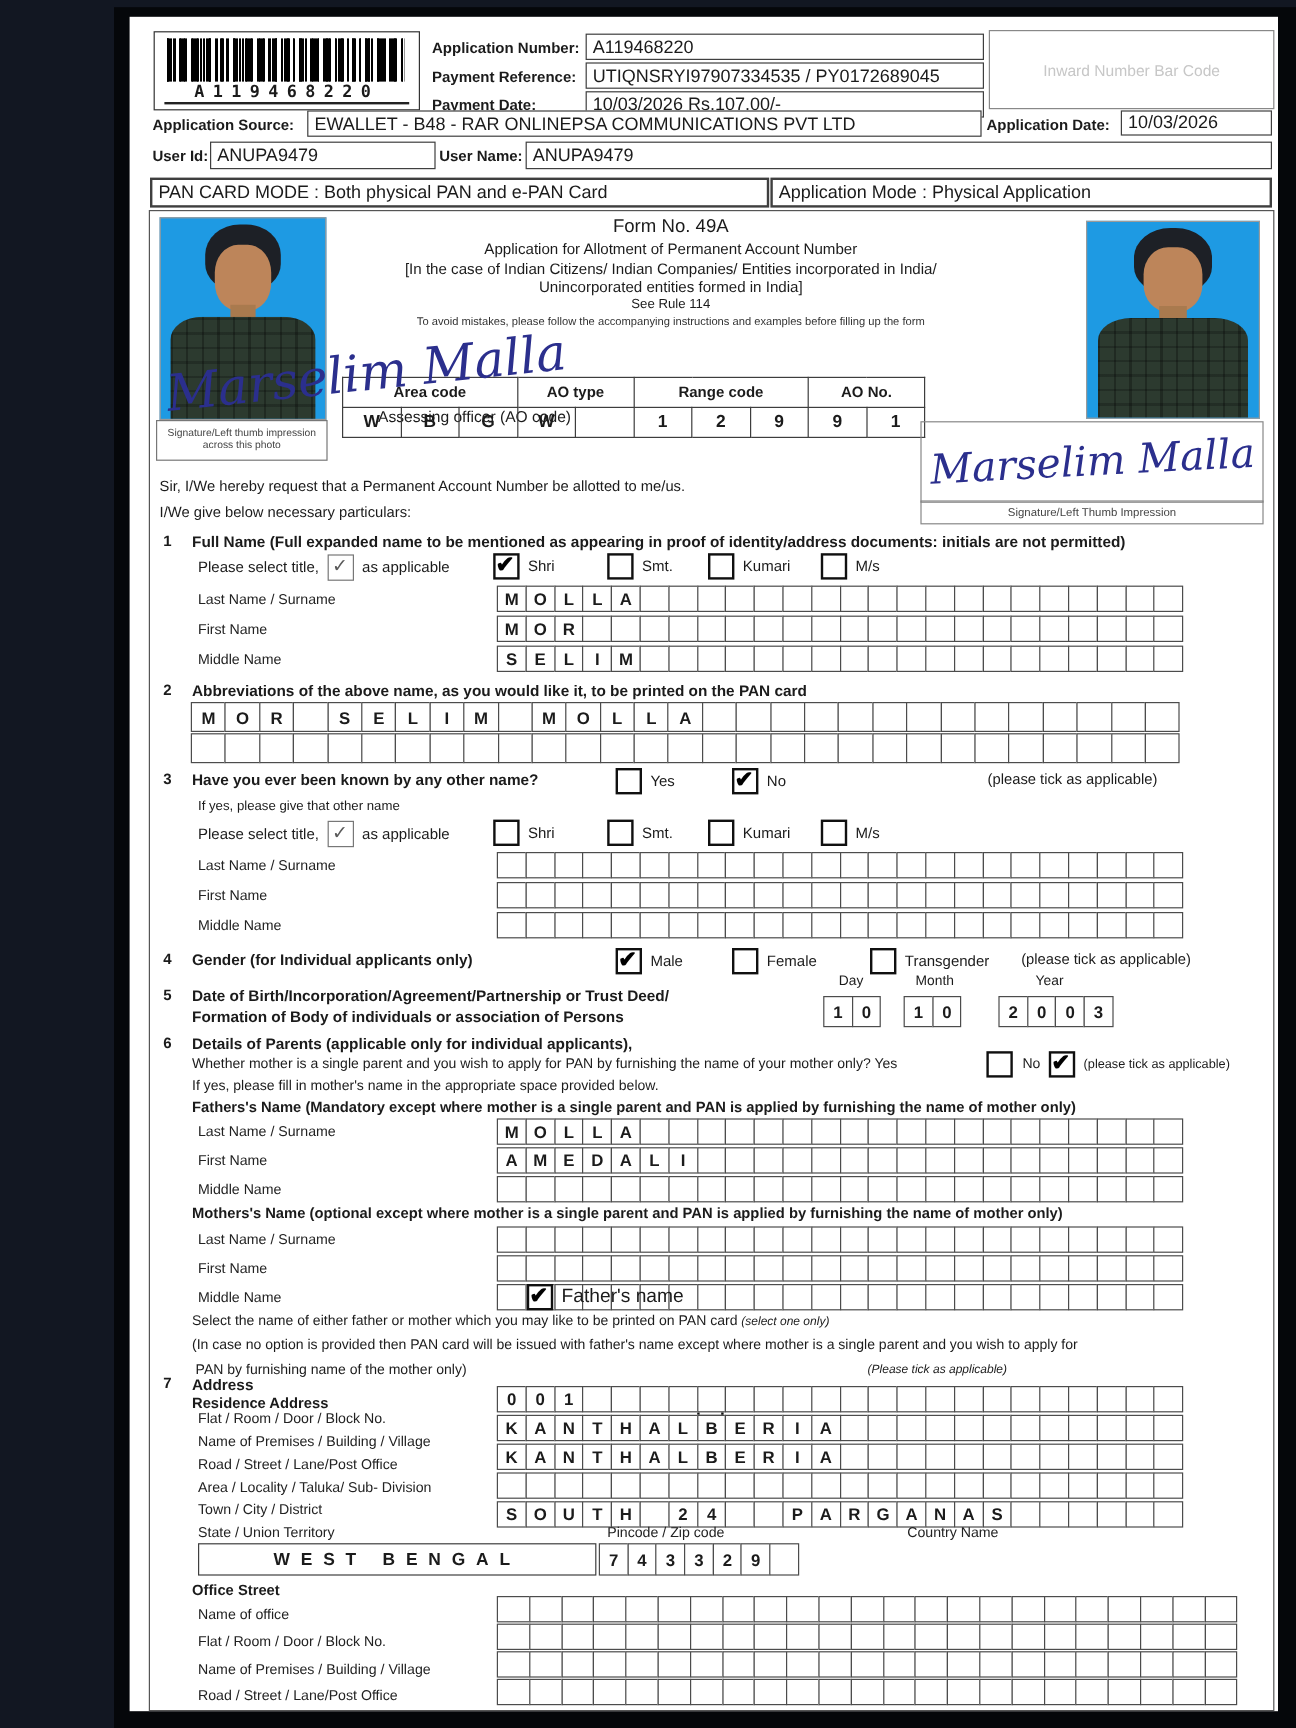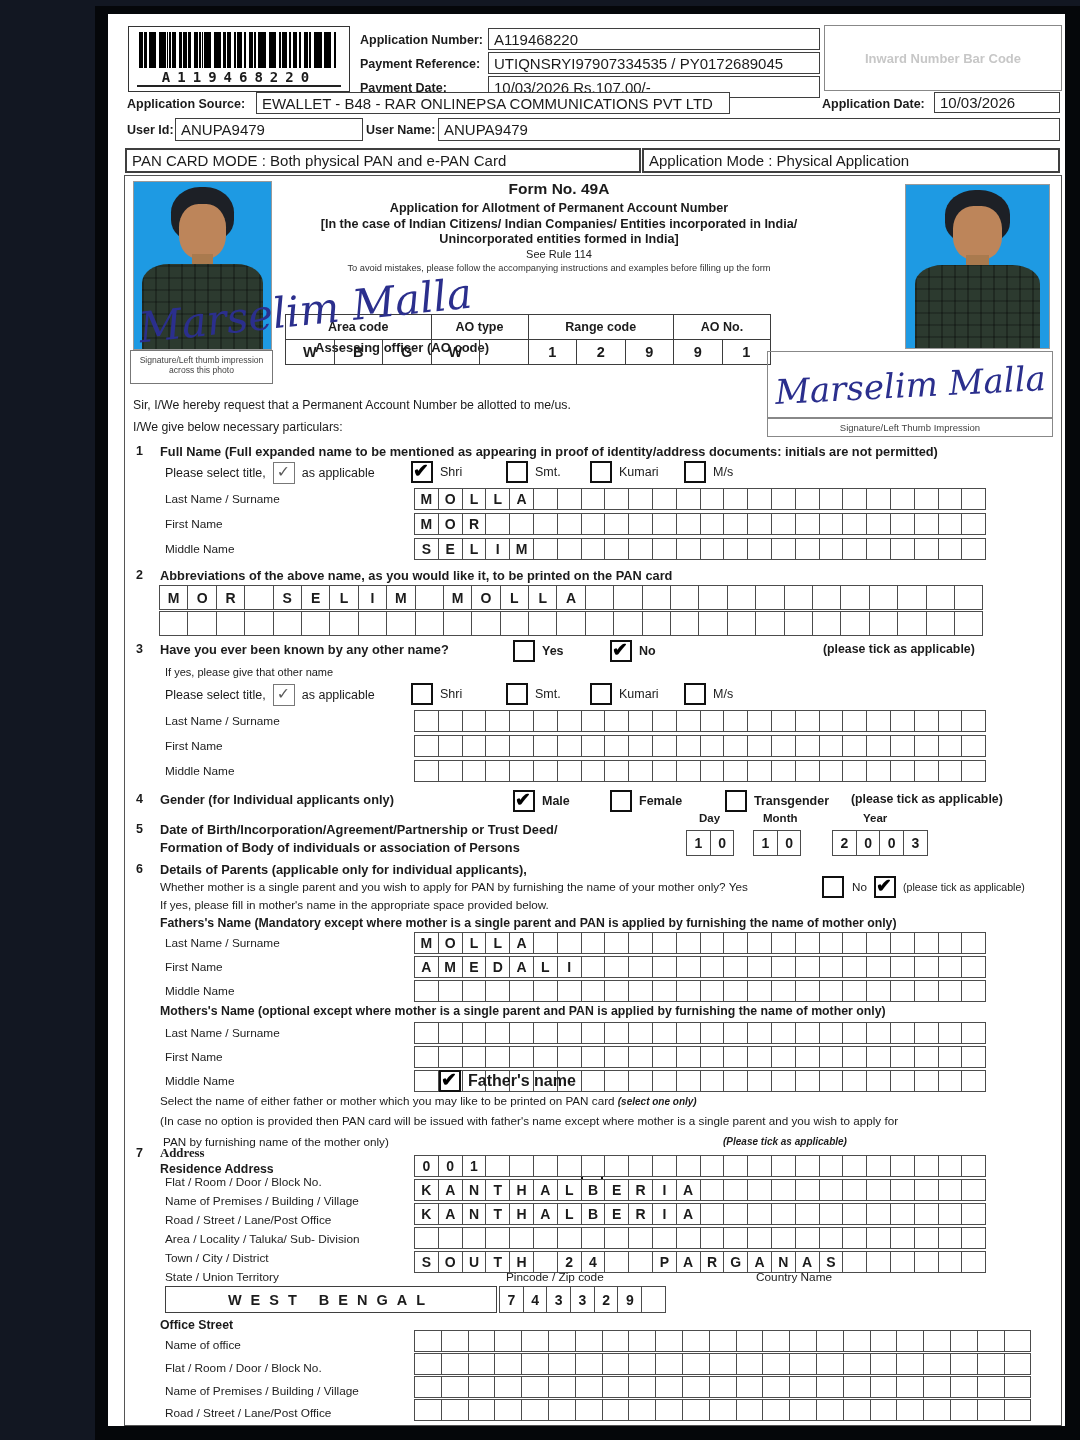--- a/index.html
+++ b/index.html
@@ -1,20 +1,20 @@
 <!DOCTYPE html>
 <html><head>
 <meta charset="utf-8">
 <style>
   html,body{margin:0;padding:0;background:#121722;width:1080px;height:1440px;overflow:hidden;
     font-family:"Liberation Sans",sans-serif;color:#1b1b1b;}
   #frame{position:absolute;left:95px;top:6px;width:985px;height:1434px;background:#05070a;}
   #page{position:absolute;left:108px;top:14px;width:957px;height:1412px;background:#ffffff;overflow:hidden;}
   .abs{position:absolute;}
-  .b{font-weight:bold;}
+  .b{font-weight:normal;}
   .box{position:absolute;border:1.6px solid #3f3f3f;background:#fff;display:flex;align-items:center;padding:0 5px;box-sizing:border-box;font-size:15px;}
   .lbl{position:absolute;font-weight:bold;font-size:12.5px;white-space:nowrap;}
   .nw{white-space:nowrap;}
   
   .grid{position:absolute;display:flex;--cw:24.8px;--ch:22px;}
   .grid .cell{width:var(--cw);height:var(--ch);margin-left:-1px;border:1.2px solid #4c4c4c;background:#fff;
     display:flex;align-items:center;justify-content:center;font-weight:bold;font-size:14px;flex:none;box-sizing:border-box;}
   .g29{--cw:29.4px;--ch:25px;}
   .g23{--cw:27.8px;}
   .g7{--cw:24.7px;--ch:26px;}
@@ -66,21 +66,21 @@
   <div class="box nw" style="left:380px;top:38px;width:332px;height:22px;overflow:hidden;">UTIQNSRYI97907334535 / PY0172689045</div>
 
   <div class="lbl" style="left:252px;top:67px;">Payment Date:</div>
   <div class="box" style="left:380px;top:62px;width:332px;height:22px;">10/03/2026  Rs.107.00/-</div>
 
   <div class="abs" style="left:716px;top:11px;width:236px;height:64px;border:1.4px solid #888;display:flex;align-items:center;justify-content:center;">
     <span class="gray b" style="font-size:13px;">Inward Number Bar Code</span>
   </div>
 
   <div class="lbl" style="left:19px;top:83px;">Application Source:</div>
-  <div class="box" style="left:148px;top:78px;width:474px;height:22px;">EWALLET - B48 - RAR ONLINEPSA COMMUNICATIONS PVT LTD</div>
+  <div class="box" style="left:148px;top:78px;width:562px;height:22px;">EWALLET - B48 - RAR ONLINEPSA COMMUNICATIONS PVT LTD</div>
   <div class="lbl" style="left:714px;top:83px;">Application Date:</div>
   <div class="box" style="left:826px;top:78px;width:126px;height:21px;">10/03/2026</div>
 
   <div class="lbl" style="left:19px;top:109px;">User Id:</div>
   <div class="box" style="left:67px;top:104px;width:188px;height:23px;">ANUPA9479</div>
   <div class="lbl" style="left:258px;top:109px;">User Name:</div>
   <div class="box" style="left:330px;top:104px;width:622px;height:23px;">ANUPA9479</div>
 
   <div class="box" style="left:17px;top:134px;width:516px;height:25px;border-width:2px;font-size:15px;">PAN CARD MODE : Both physical PAN and e-PAN Card</div>
   <div class="box" style="left:534px;top:134px;width:418px;height:25px;border-width:2px;font-size:15px;">Application Mode : Physical Application</div>
@@ -662,21 +662,21 @@
     <span class="cb on"></span>
     <span>Father's name</span>
   </div>
   <div class="cbrow b" style="left:473px;top:1117px;font-size:12px;margin-top:28px;">
     <span class="cb"></span>
     <span>Mother's Name</span>
   </div>
   <div class="abs it b" style="left:615px;top:1122px;font-size:10px;">(Please tick as applicable)</div>
 
   <div class="secnum" style="left:28px;top:1132px;">7</div>
-  <div class="sectitle" style="left:52px;top:1132px;font-family:Liberation Serif, serif;">Address</div>
+  <div class="sectitle" style="left:52px;top:1132px;">Address</div>
   <div class="sectitle" style="left:52px;top:1148px;font-size:12.3px;">Residence Address</div>
 
   <div class="fieldlbl" style="left:57px;top:1161px;">Flat / Room / Door / Block No.</div>
   <div class="grid" style="left:307px;top:1141px;">
       <span class="cell">0</span>
       <span class="cell">0</span>
       <span class="cell">1</span>
       <span class="cell"></span>
       <span class="cell"></span>
       <span class="cell"></span>

